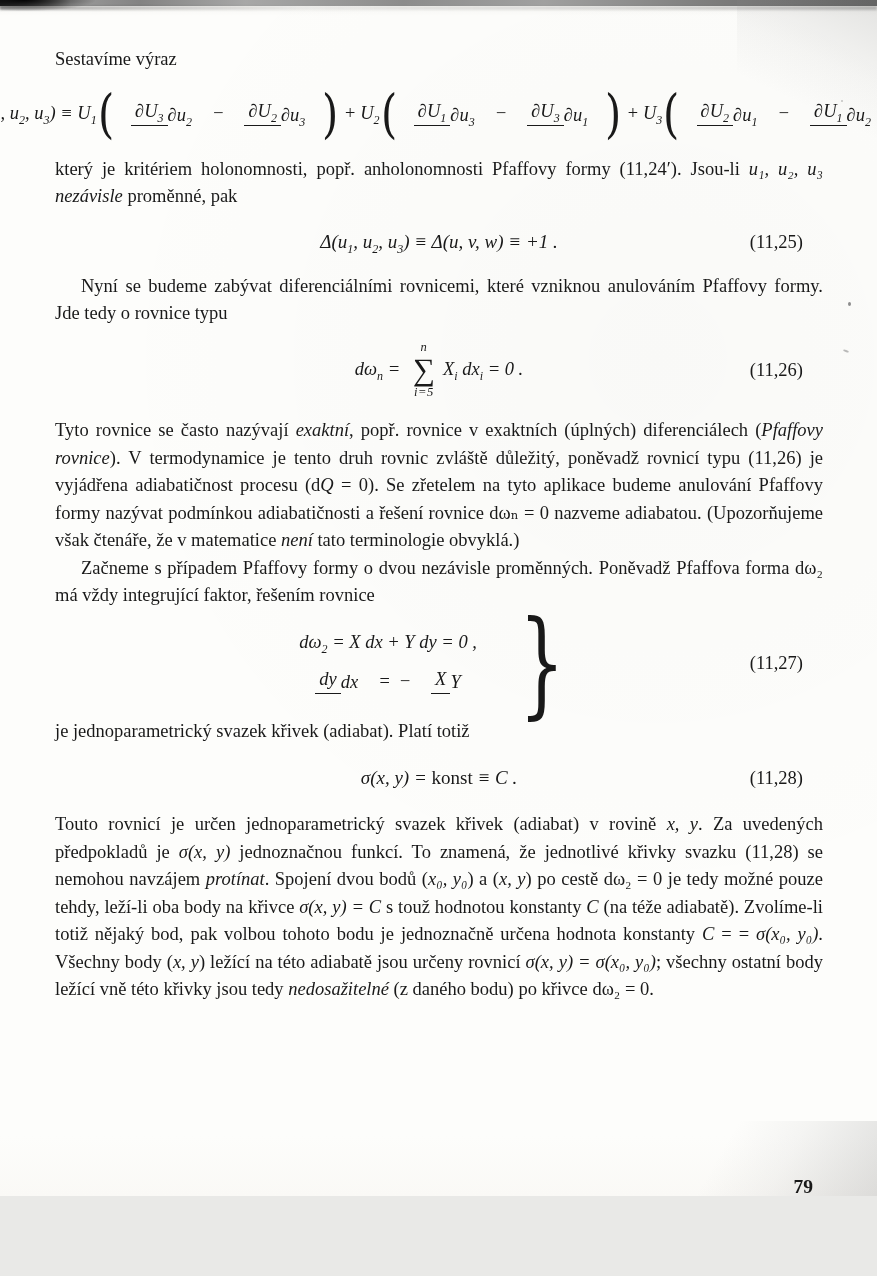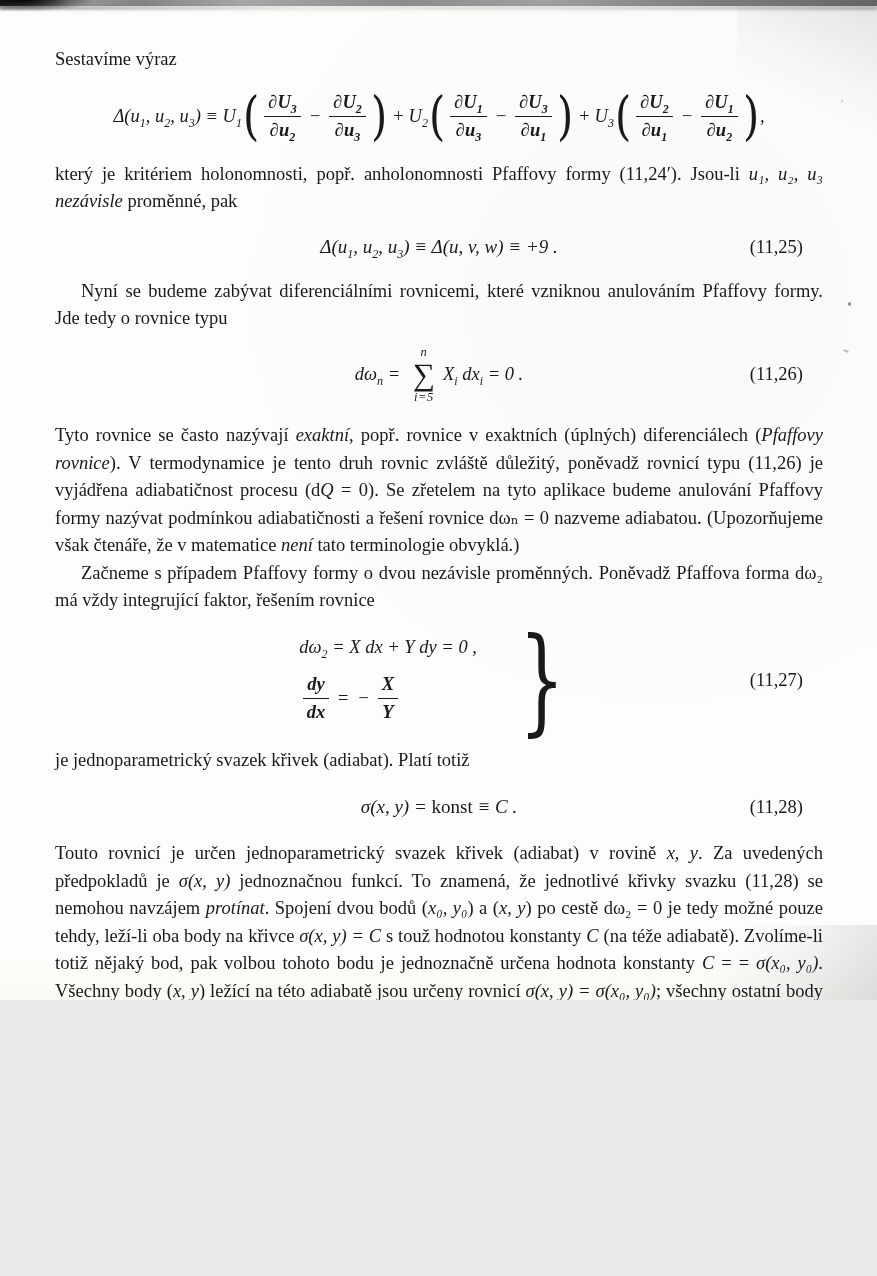--- a/index.html
+++ b/index.html
@@ -2,21 +2,21 @@
 <html lang="cs"><head>
 <meta charset="utf-8">
 <style>
   html,body { margin:0; padding:0; }
   body {
     width:877px; height:1276px; overflow:hidden;
     background:#e9e9e7;
     font-family:"Liberation Serif","DejaVu Serif",serif;
   }
   .page {
-    position:relative; width:877px; height:1000px; overflow:hidden;
+    position:relative; width:877px; height:1196px; overflow:hidden;
     background:
       radial-gradient(circle at 75% 30%, rgba(0,0,0,0.015), transparent 55%),
       linear-gradient(180deg, #f3f2ef 0px, #fdfdfb 16px, #fdfdfb 95%, #faf9f6 100%);
     color:#191919;
   }
   
   .edge-top {
     position:absolute; top:0; left:0; right:0; height:6px; opacity:.85;
     background:linear-gradient(90deg,#0a0a0a 0%,#303030 3%,#8c8c8c 8%,#6f6f6f 16%,#9a9a9a 28%,#7a7a7a 46%,#929292 62%,#6a6a6a 80%,#555 92%,#444 100%);
   }
@@ -47,21 +47,21 @@
            font-style:normal; font-size:18.5px; }
   .eq-text { text-align:center; font-size:19px; font-style:italic; line-height:30px; }
   .eq-flex { display:flex; justify-content:center; align-items:center;
              font-size:18.5px; font-style:italic; }
   .g, .tok { white-space:pre; }
   sub { font-size:12px; line-height:0; }
   .op { white-space:pre; margin:0 4px; }
   .term { display:inline-flex; align-items:center; }
   .bigp { font-family:"DejaVu Serif",serif; font-size:52px; line-height:.85; font-style:normal;
           display:inline-block; transform:scaleX(.8); margin:0 -1px; font-weight:400; }
-  .frac { display:inline-flex; flex-direction:column; align-items:center; margin:0 4px;font-weight:bold; }
+  .frac { display:inline-flex; align-items:center; margin:0 16px; }
   .frac .fn { padding:0 4px 3px; border-bottom:1.6px solid #1a1a1a; white-space:pre; text-align:center; }
   .frac .fd { padding-top:3px; white-space:pre; text-align:center; }
   .sum { display:inline-flex; flex-direction:column; align-items:center; margin:0 8px; }
   .sum .slim { font-size:12.5px; line-height:1.15; letter-spacing:.5px; }
   .sum .ssym { font-size:31px; line-height:1; font-style:normal; }
 
   .m-eqmain { margin:18px 0 20px; }
   .m-eq25  { margin:16px 0; }
   .m-eq26  { margin:12px 0 18px; }
   .m-eq27  { margin:22px 0 24px; }
@@ -146,21 +146,21 @@
           <span class="bigp">)</span>
         </span>
 
         <span class="tok">,</span>
       </div>
     </div>
 
     <p class="body"><span>který je kritériem holonomnosti, popř. anholonomnosti Pfaffovy formy (11,24′). Jsou-li </span><span class="it">u₁, u₂, u₃</span><span> </span><span class="it">nezávisle</span><span> proměnné, pak</span></p>
 
     <div class="eqwrap m-eq25">
-      <div class="eq-text"><span class="tok">Δ(u</span><sub>1</sub><span class="tok">, u</span><sub>2</sub><span class="tok">, u</span><sub>3</sub><span class="tok">) ≡ Δ(u, v, w) ≡ +9 .</span></div>
+      <div class="eq-text"><span class="tok">Δ(u</span><sub>1</sub><span class="tok">, u</span><sub>2</sub><span class="tok">, u</span><sub>3</sub><span class="tok">) ≡ Δ(u, v, w) ≡ +1 .</span></div>
       <span class="eqnum">(11,25)</span>
     </div>
 
     <p class="body indent"><span>Nyní se budeme zabývat diferenciálními rovnicemi, které vzniknou anulováním Pfaffovy formy. Jde tedy o rovnice typu</span></p>
 
     <div class="eqwrap m-eq26">
       <div class="eq-flex">
         <span class="g"><span class="tok">dω</span><sub>n</sub><span class="tok"> = </span></span>
         <span class="sum">
             <span class="slim">n</span>

